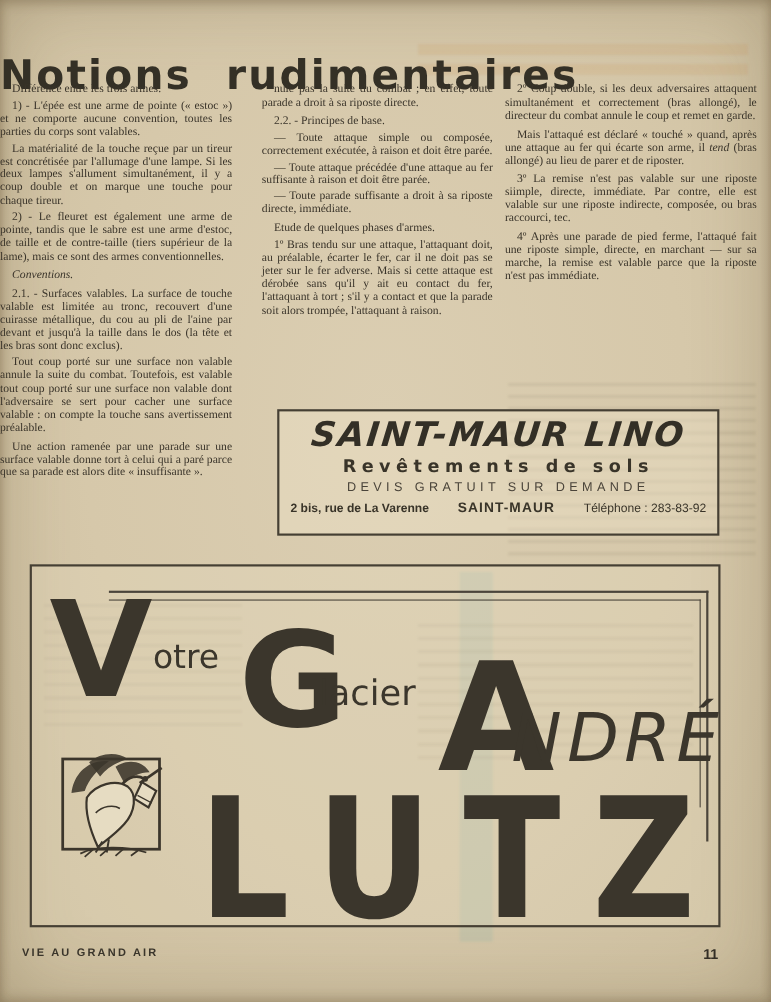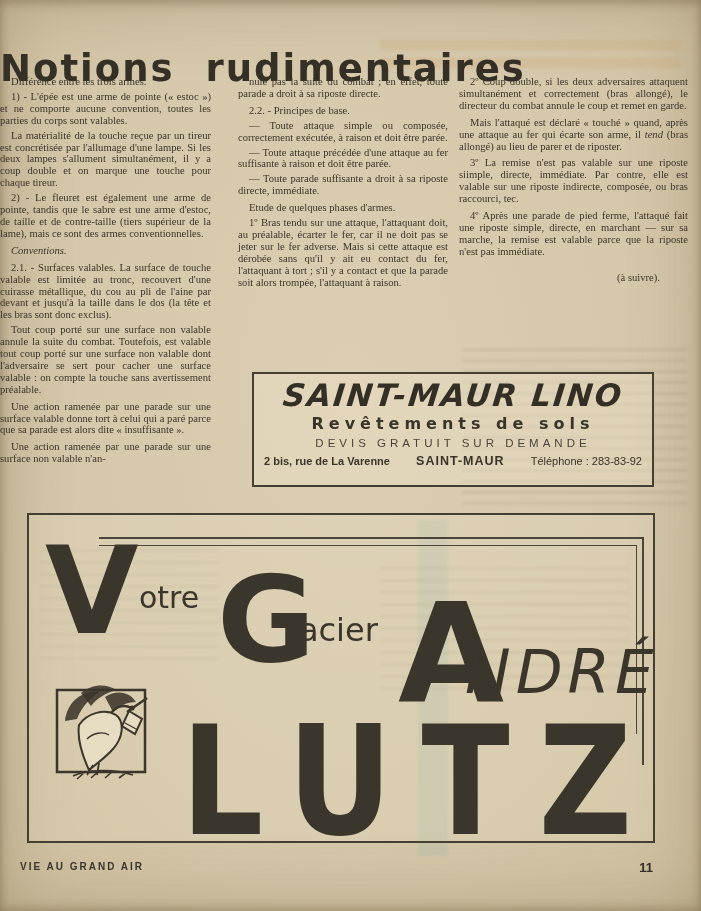--- a/index.html
+++ b/index.html
@@ -91,39 +91,37 @@
 
   <div class="col col1">
     <p>Différence entre les trois armes.</p>
     <p>1) - L'épée est une arme de pointe (« estoc ») et ne comporte aucune convention, toutes les parties du corps sont valables.</p>
     <p>La matérialité de la touche reçue par un tireur est concrétisée par l'allumage d'une lampe. Si les deux lampes s'allument simultanément, il y a coup double et on marque une touche pour chaque tireur.</p>
     <p>2) - Le fleuret est également une arme de pointe, tandis que le sabre est une arme d'estoc, de taille et de contre-taille (tiers supérieur de la lame), mais ce sont des armes conventionnelles.</p>
     <p class="em sp">Conventions.</p>
     <p class="sp">2.1. - Surfaces valables. La surface de touche valable est limitée au tronc, recouvert d'une cuirasse métallique, du cou au pli de l'aine par devant et jusqu'à la taille dans le dos (la tête et les bras sont donc exclus).</p>
     <p>Tout coup porté sur une surface non valable annule la suite du combat. Toutefois, est valable tout coup porté sur une surface non valable dont l'adversaire se sert pour cacher une surface valable : on compte la touche sans avertissement préalable.</p>
     <p class="sp">Une action ramenée par une parade sur une surface valable donne tort à celui qui a paré parce que sa parade est alors dite « insuffisante ».</p>
-    <p class="sp">Une action ramenée par une parade sur une surface non valable n'an-</p>
   </div>
 
   <div class="col col2">
     <p>nule pas la suite du combat ; en effet, toute parade a droit à sa riposte directe.</p>
     <p class="sp">2.2. - Principes de base.</p>
     <p>— Toute attaque simple ou composée, correctement exécutée, à raison et doit être parée.</p>
     <p>— Toute attaque précédée d'une attaque au fer suffisante à raison et doit être parée.</p>
     <p>— Toute parade suffisante a droit à sa riposte directe, immédiate.</p>
     <p class="sp">Etude de quelques phases d'armes.</p>
     <p>1º Bras tendu sur une attaque, l'attaquant doit, au préalable, écarter le fer, car il ne doit pas se jeter sur le fer adverse. Mais si cette attaque est dérobée sans qu'il y ait eu contact du fer, l'attaquant à tort ; s'il y a contact et que la parade soit alors trompée, l'attaquant à raison.</p>
   </div>
 
   <div class="col col3">
     <p>2º Coup double, si les deux adversaires attaquent simultanément et correctement (bras allongé), le directeur du combat annule le coup et remet en garde.</p>
     <p class="sp"><span>Mais l'attaqué est déclaré « touché » quand, après une attaque au fer qui écarte son arme, il </span><em>tend</em><span> (bras allongé) au lieu de parer et de riposter.</span></p>
     <p class="sp">3º La remise n'est pas valable sur une riposte siimple, directe, immédiate. Par contre, elle est valable sur une riposte indirecte, composée, ou bras raccourci, tec.</p>
     <p class="sp">4º Après une parade de pied ferme, l'attaqué fait une riposte simple, directe, en marchant — sur sa marche, la remise est valable parce que la riposte n'est pas immédiate.</p>
-    <p class="suivre">(à suivre).</p>
   </div>
 
   <div class="lino">
     <div class="lino-name">SAINT-MAUR LINO</div>
     <div class="lino-l1">Revêtements de sols</div>
     <div class="lino-l3">DEVIS GRATUIT SUR DEMANDE</div>
     <div class="lino-row">
       <span class="addr">2 bis, rue de La Varenne</span>
       <span class="city">SAINT-MAUR</span>
       <span class="tel">Téléphone : 283-83-92</span>

